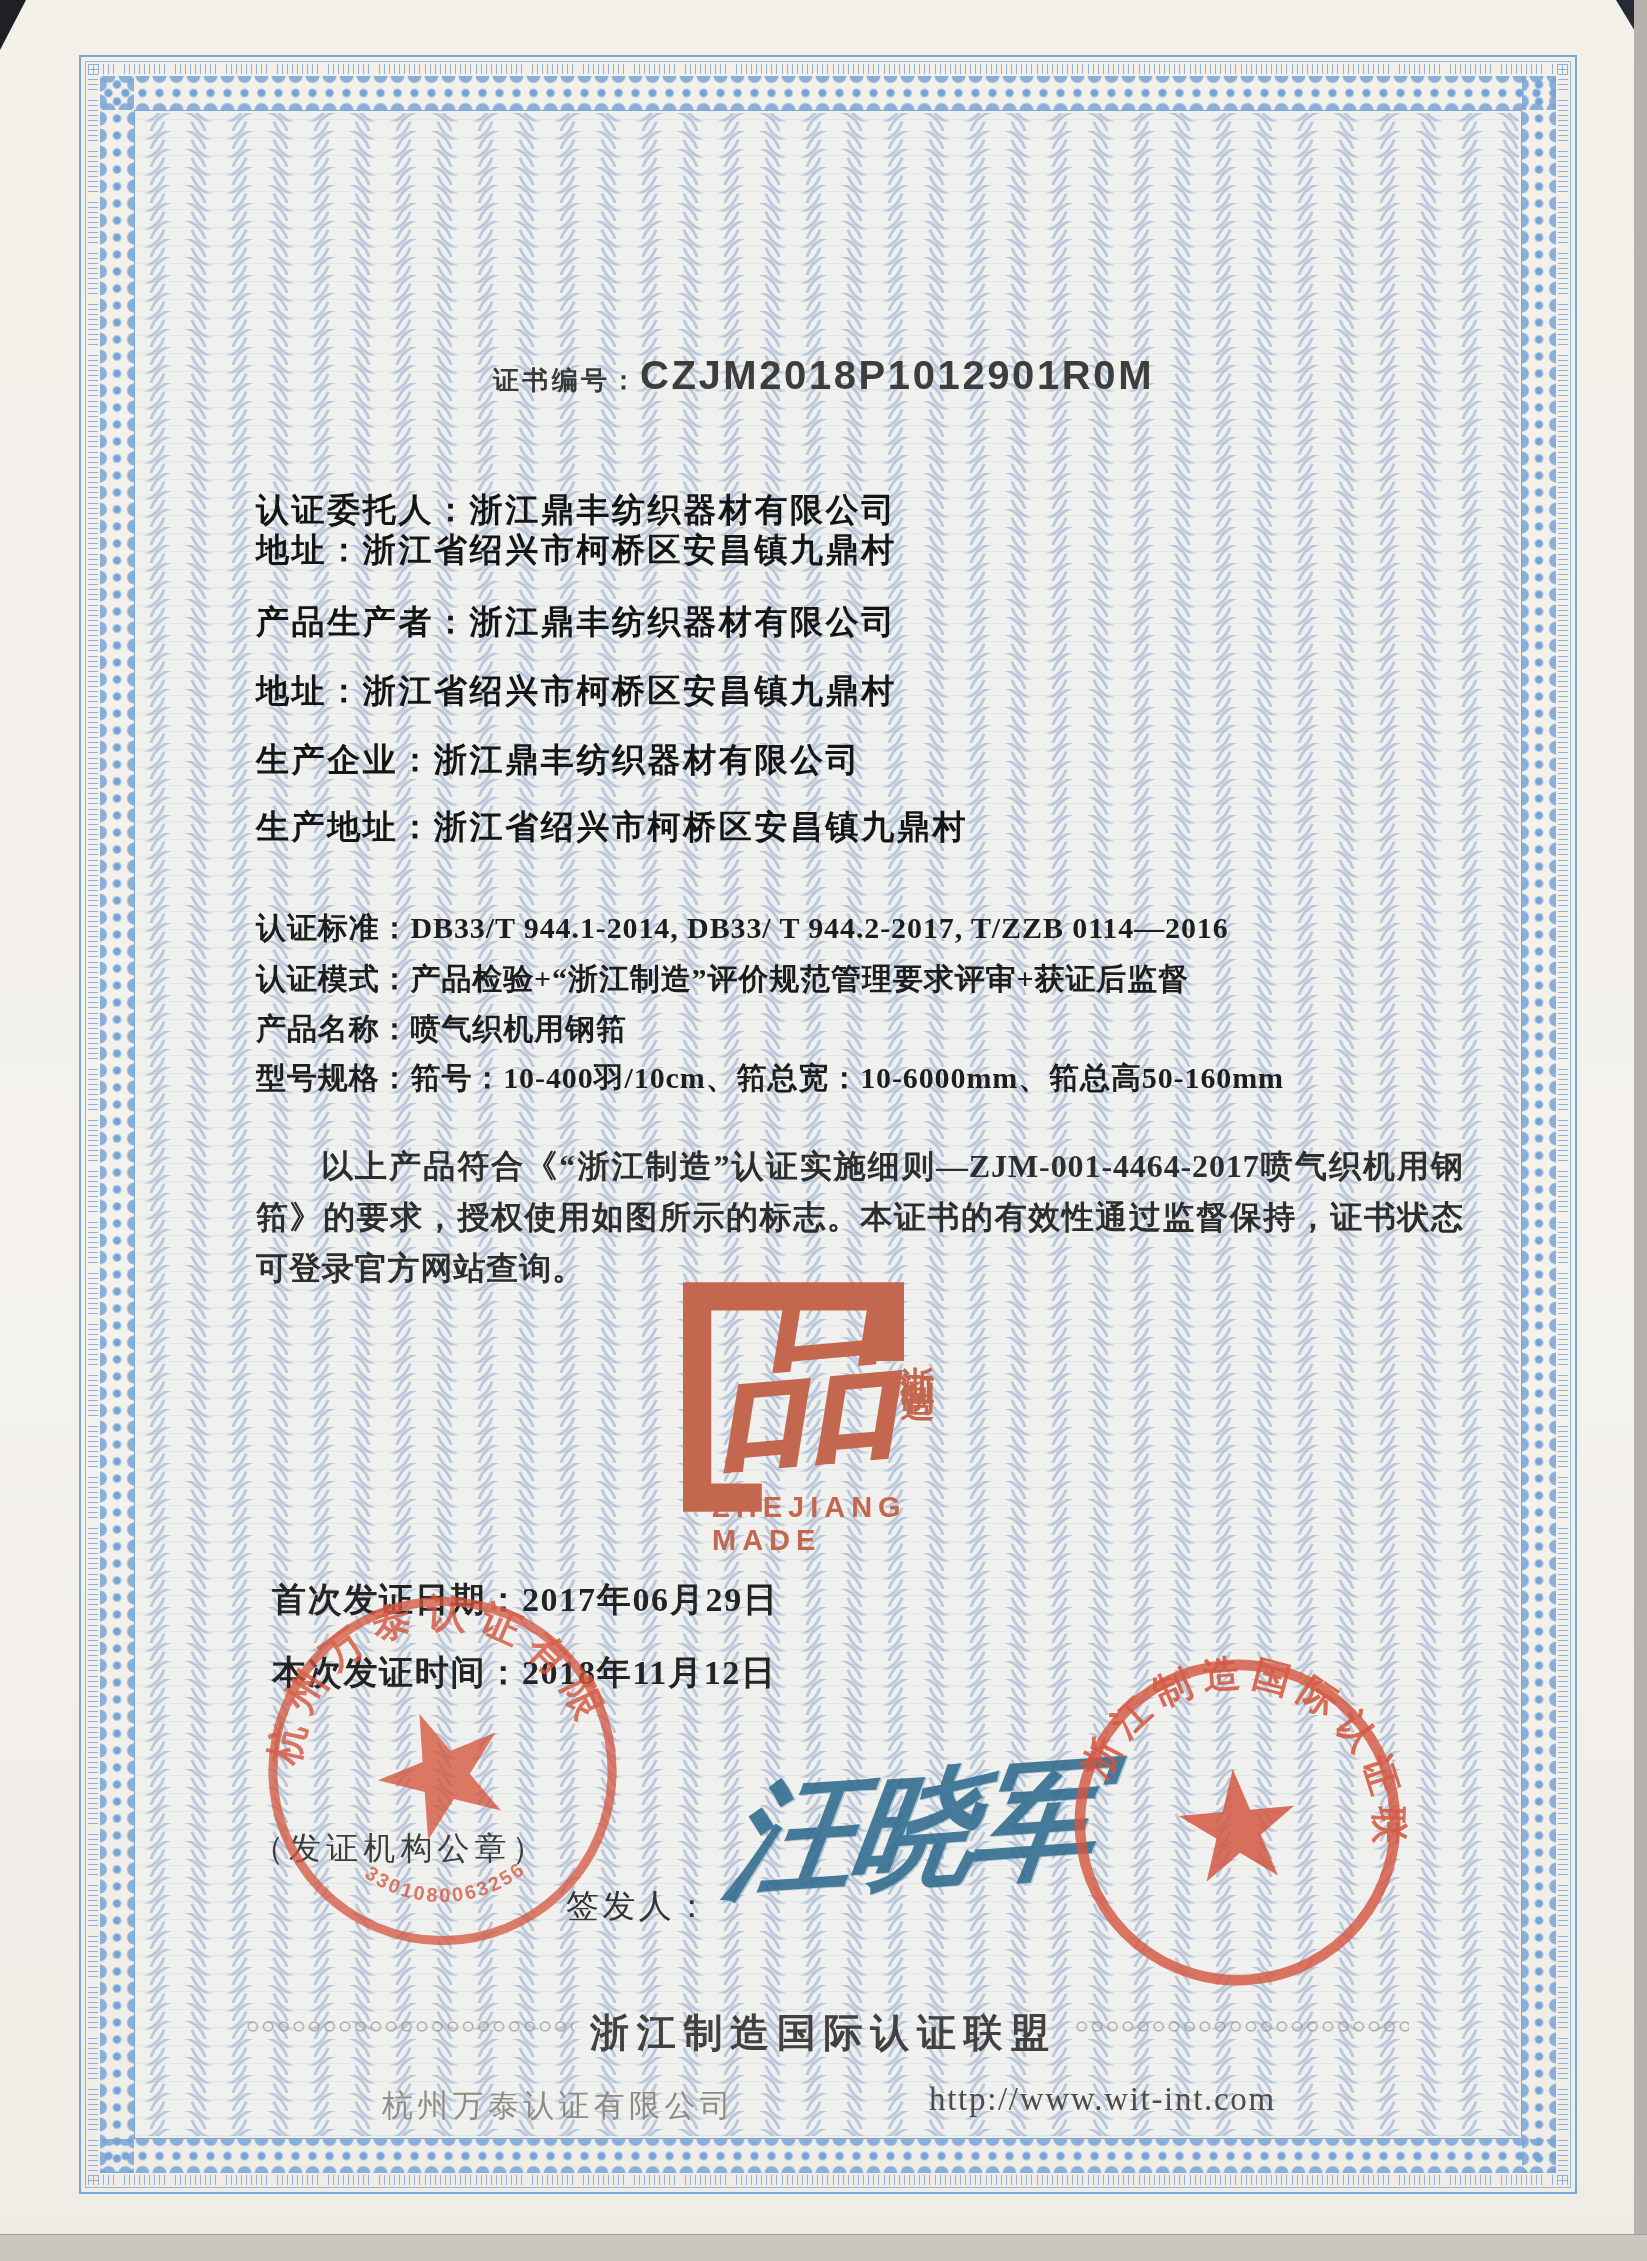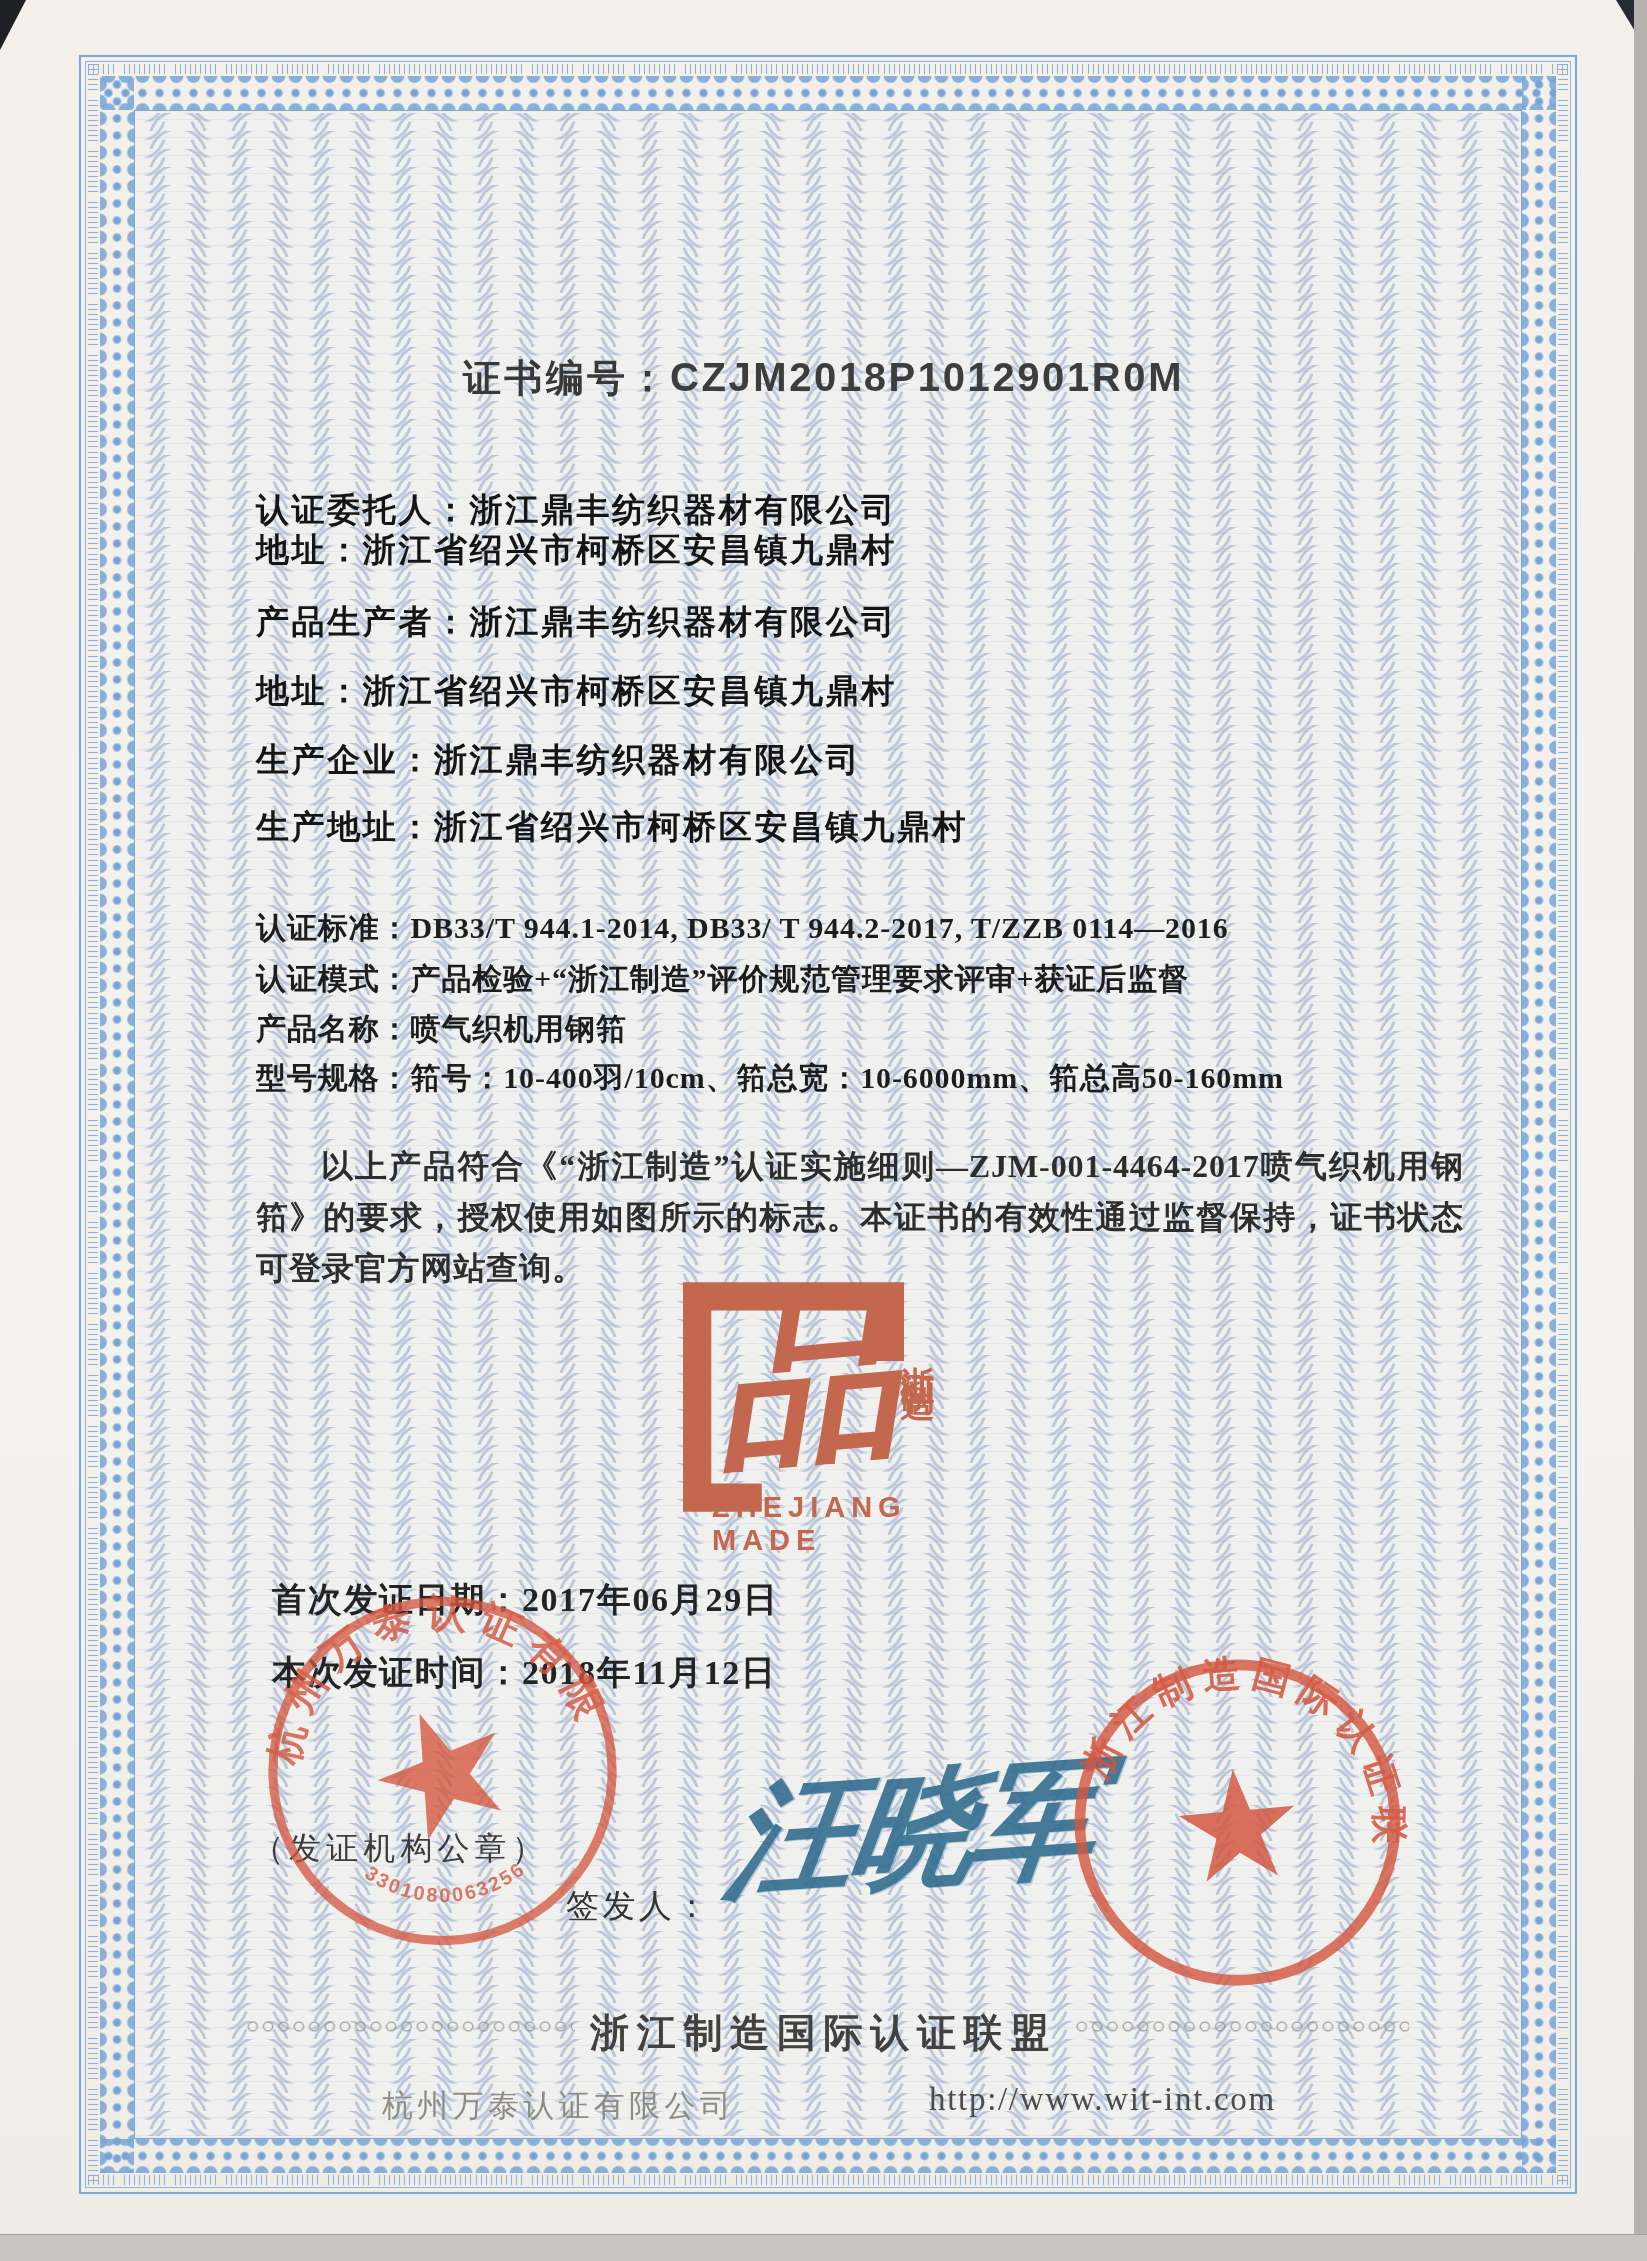--- a/index.html
+++ b/index.html
@@ -49,21 +49,21 @@
        repeating-linear-gradient(0deg, rgba(122,148,195,.12) 0 0.9px, rgba(122,148,195,0) 0.9px 18px);
      background-size:82px 18px,82px 18px,auto;
      background-position:0 0,41px 8.6px,0 0;}
   
   .abs{position:absolute;}
   #title{left:0;right:0;top:168px;text-align:center;
      font-family:"Liberation Serif",serif;font-style:italic;font-weight:700;
      font-size:100px;letter-spacing:27.5px;text-indent:27.5px;color:#5e564b;
      text-shadow:1.7px 1.7px 0 rgba(94,86,75,.25);}
   #certline{left:0;right:0;top:353px;text-align:center;color:#383838;}
-  #certline .lbl{font-size:38px;font-weight:700;letter-spacing:3.4px;}
+  #certline .lbl{font-size:26px;font-weight:700;letter-spacing:3.4px;}
   #certline .num{font-size:40px;font-weight:600;letter-spacing:2.6px;color:#3d3d3d;}
   .fline{left:256px;font-size:33px;font-weight:700;color:#151515;letter-spacing:2.6px;white-space:nowrap;}
   .sline{left:256px;font-size:30px;color:#1d1d1d;letter-spacing:0.9px;white-space:nowrap;}
   .sline .lbl{font-weight:700;}
   .sline .val{font-family:"Liberation Serif",serif;font-weight:600;}
   #statement{left:256px;top:1141px;width:1208px;font-family:"Liberation Serif",serif;
      font-size:32px;line-height:51px;color:#2d2d2d;text-indent:65px;text-align:justify;
      letter-spacing:0.9px;font-weight:600;}
   .dline{left:272px;font-family:"Liberation Serif",serif;font-size:34px;color:#232323;
      letter-spacing:1.7px;font-weight:600;white-space:nowrap;}

